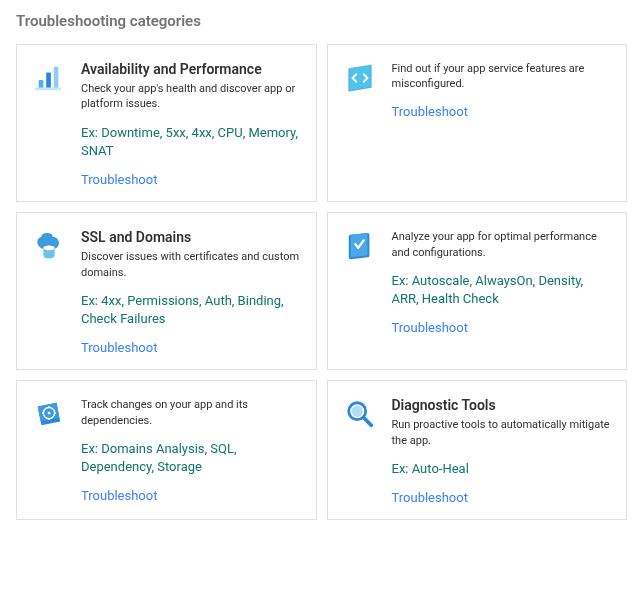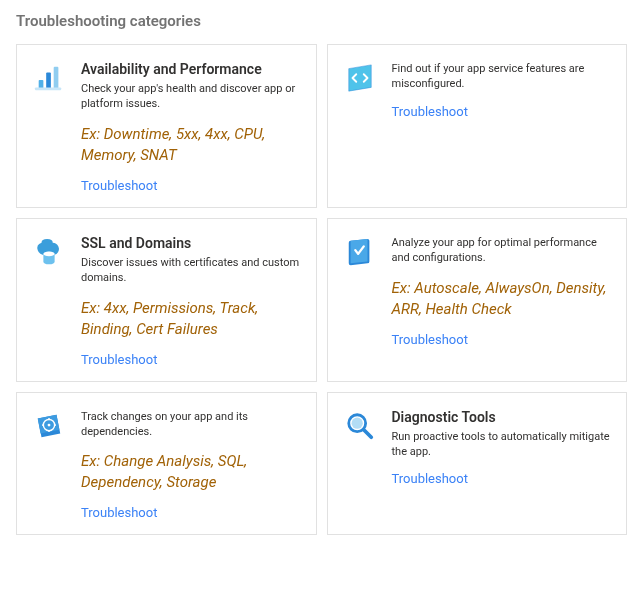--- a/index.html
+++ b/index.html
@@ -54,25 +54,24 @@
       color: #323130;
       margin-bottom: 4px;
     }
     .card-desc {
       font-size: 11px;
       color: #323130;
       line-height: 1.4;
       margin-bottom: 12px;
     }
     .card-ex {
-      font-size: 15px;
-      color: #a16207;
+      font-size: 13px;
+      color: #0f766e;
       line-height: 1.4;
       margin-bottom: 12px;
-      font-style: italic;
     }
     .card-link {
       font-size: 13px;
       color: #3b82f6;
       text-decoration: none;
       cursor: pointer;
       width: fit-content;
     }
   </style>
 </head>
@@ -119,21 +118,21 @@
       <svg viewBox="0 0 32 32">
         <path d="M8 6 Q8 2 14 2 Q20 2 20 6 Q24 6 26 10 Q28 14 24 18 Q20 20 14 19 Q6 20 4 14 Q2 8 8 6 Z" fill="#3b9edb"></path>
         <ellipse cx="16" cy="18" rx="6" ry="2.5" fill="#6dc1ee"></ellipse>
         <path d="M10 18 L10 26 Q10 29 16 29 Q22 29 22 26 L22 18" fill="#6dc1ee"></path>
         <ellipse cx="16" cy="18" rx="6" ry="2.5" fill="#ffffff"></ellipse>
       </svg>
     </div>
     <div class="card-body">
       <div class="card-title">SSL and Domains</div>
       <div class="card-desc">Discover issues with certificates and custom domains.</div>
-      <div class="card-ex">Ex: 4xx, Permissions, Track, Binding, Cert Failures</div>
+      <div class="card-ex">Ex: 4xx, Permissions, Auth, Binding, Check Failures</div>
       <a class="card-link">Troubleshoot</a>
     </div>
   </div>
 
   <div class="card">
     <div class="card-icon">
       <svg viewBox="0 0 32 32">
         <path d="M6 4 L24 2 Q26 2 26 4 L26 26 Q26 28 24 28 L6 30 Q4 30 4 28 L4 6 Q4 4 6 4 Z" fill="#2b88d8"></path>
         <path d="M6 4 L24 2 L24 26 L6 28 Z" fill="#4aa8e8"></path>
         <path d="M11 14 L14 18 L20 10" stroke="#ffffff" stroke-width="2.5" fill="none" stroke-linecap="round" stroke-linejoin="round"></path>
@@ -154,33 +153,34 @@
         <circle cx="16" cy="15" r="6" fill="none" stroke="#ffffff" stroke-width="1.5"></circle>
         <circle cx="16" cy="15" r="1.5" fill="#ffffff"></circle>
         <line x1="16" y1="9" x2="16" y2="7.5" stroke="#ffffff" stroke-width="1.5"></line>
         <line x1="16" y1="21" x2="16" y2="22.5" stroke="#ffffff" stroke-width="1.5"></line>
         <line x1="10" y1="15" x2="8.5" y2="15" stroke="#ffffff" stroke-width="1.5"></line>
         <line x1="22" y1="15" x2="23.5" y2="15" stroke="#ffffff" stroke-width="1.5"></line>
       </svg>
     </div>
     <div class="card-body">
       <div class="card-desc">Track changes on your app and its dependencies.</div>
-      <div class="card-ex">Ex: Change Analysis, SQL, Dependency, Storage</div>
+      <div class="card-ex">Ex: Domains Analysis, SQL, Dependency, Storage</div>
       <a class="card-link">Troubleshoot</a>
     </div>
   </div>
 
   <div class="card">
     <div class="card-icon">
       <svg viewBox="0 0 32 32">
         <circle cx="13" cy="13" r="9" fill="none" stroke="#2b88d8" stroke-width="3"></circle>
         <circle cx="13" cy="13" r="6" fill="#b3ddf5"></circle>
         <line x1="20" y1="20" x2="28" y2="28" stroke="#2b88d8" stroke-width="4" stroke-linecap="round"></line>
       </svg>
     </div>
     <div class="card-body">
       <div class="card-title">Diagnostic Tools</div>
       <div class="card-desc">Run proactive tools to automatically mitigate the app.</div>
+      <div class="card-ex">Ex: Auto-Heal</div>
       <a class="card-link">Troubleshoot</a>
     </div>
   </div>
 
 </div>
 
 </body></html>

